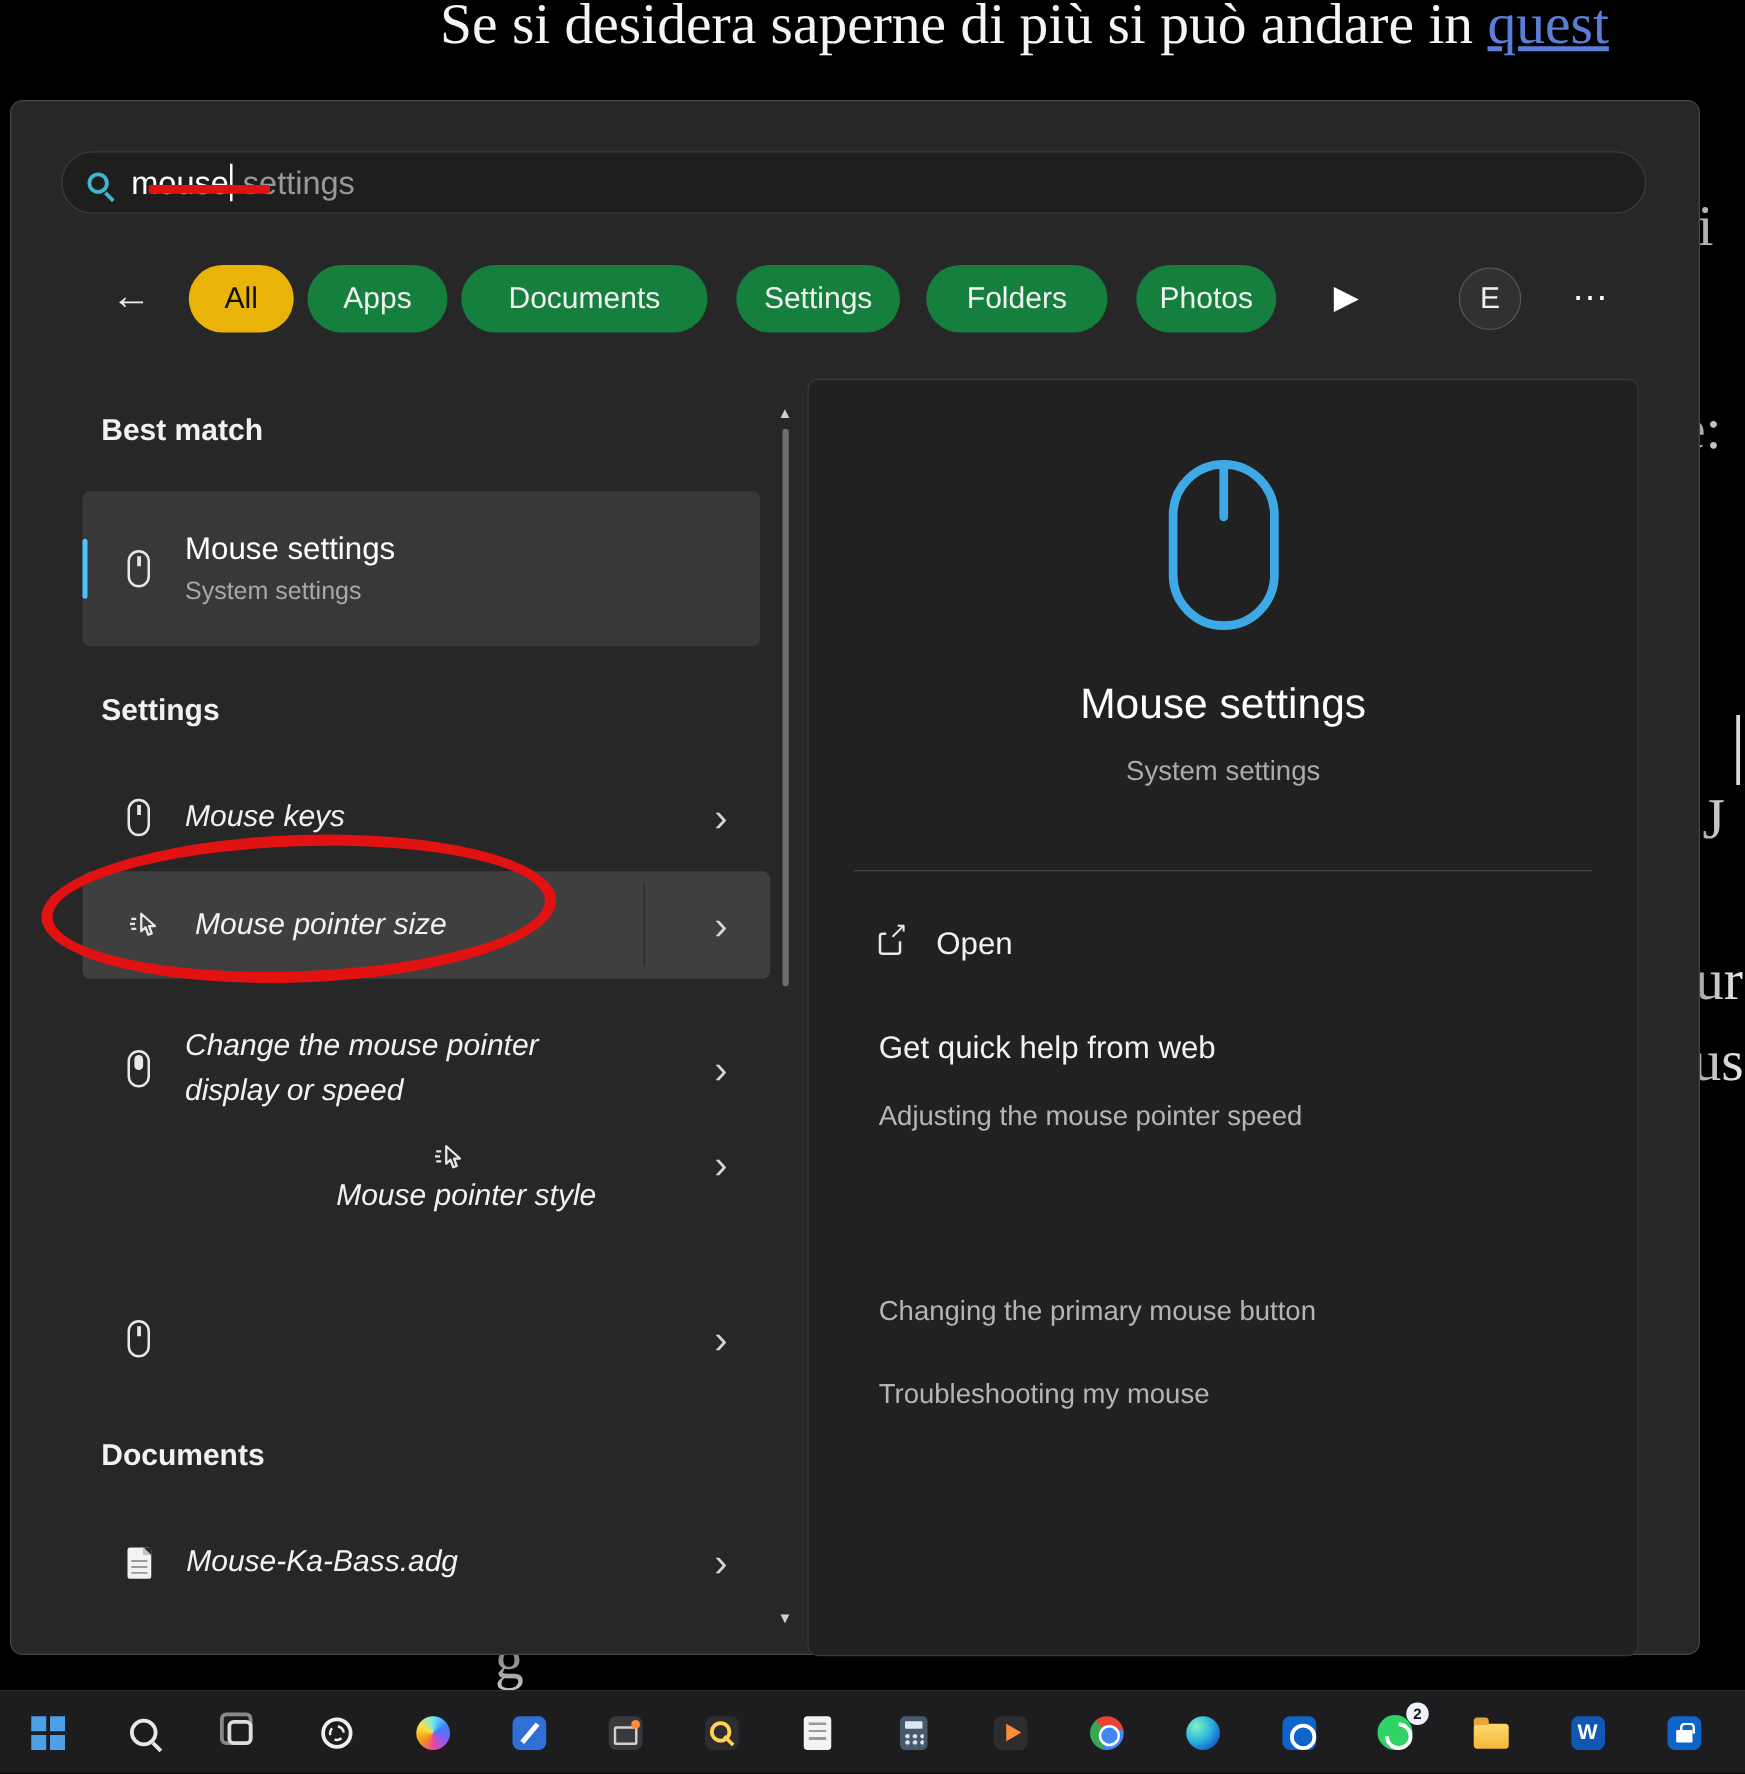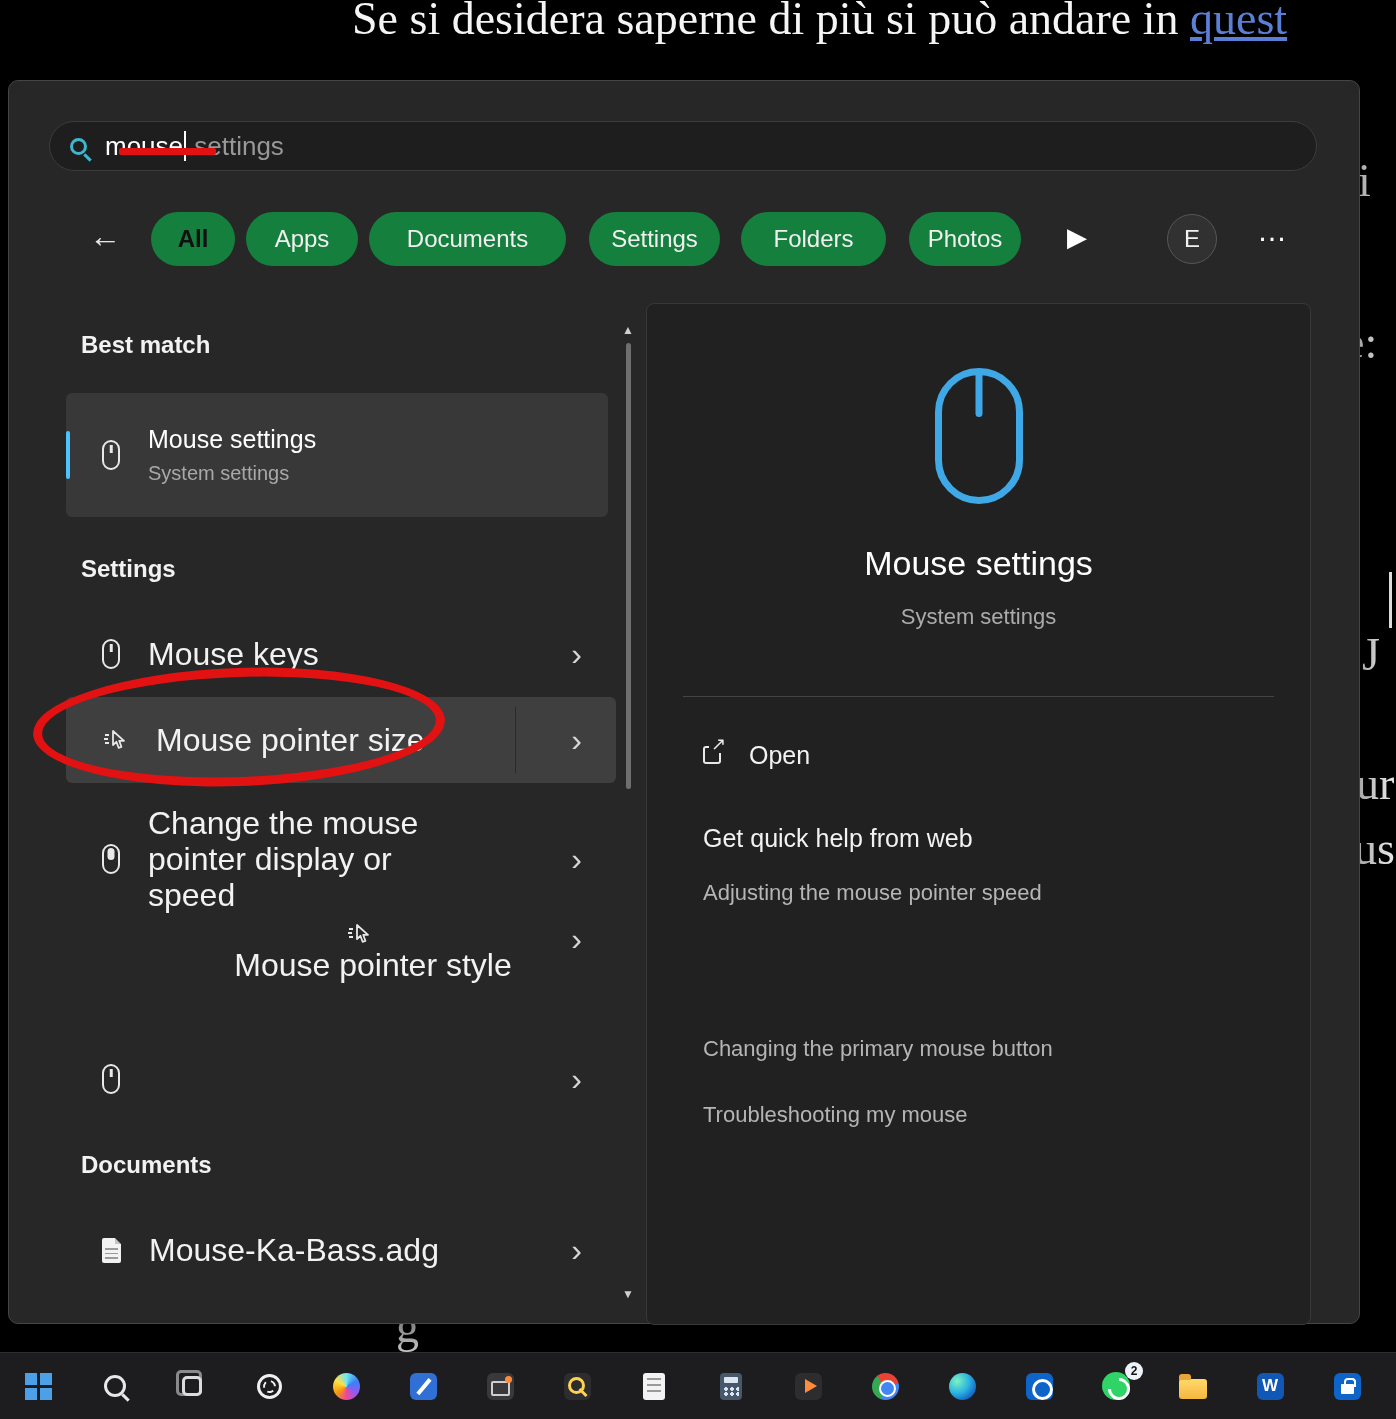--- a/index.html
+++ b/index.html
@@ -36,21 +36,21 @@
   .q { margin-left:18px; font-size:26px; display:flex; align-items:center; }
   .typed { color:#ffffff; }
   .caret { display:inline-block; width:2px; height:30px; background:#fff; margin:0 1px; }
   .sug { color:#989898; white-space:pre; }
 
   
   .tabs { position:absolute; left:0; top:131px; width:100%; height:56px; }
   .back { position:absolute; left:80px; top:6px; font-size:32px; color:#e8e8e8; cursor:pointer; }
   .pill { position:absolute; top:0; height:54px; line-height:54px; text-align:center;
     border-radius:27px; background:#15803d; color:#f0f0f0; font-size:24px; cursor:pointer; }
-  .pill.active { background:#15803d; color:#111; font-weight:700; }
+  .pill.active { background:#eab308; color:#111; font-weight:400; }
   .p0 { left:142px; width:84px; }
   .p1 { left:237px; width:112px; }
   .p2 { left:360px; width:197px; }
   .p3 { left:580px; width:131px; }
   .p4 { left:732px; width:145px; }
   .p5 { left:900px; width:112px; }
   .ovf { position:absolute; left:1058px; top:10px; font-size:26px; color:#fff; cursor:pointer; }
   .avatar { position:absolute; left:1158px; top:2px; width:50px; height:50px; border-radius:50%;
     background:#313131; border:1px solid #565656; color:#f0f0f0; font-size:24px;
     display:flex; align-items:center; justify-content:center; cursor:pointer; }
@@ -73,21 +73,21 @@
 
   .list { position:absolute; left:57px; top:530px; width:550px; }
   .row { position:relative; display:flex; align-items:center; min-height:86px;
     padding-left:36px; border-radius:6px; cursor:pointer; }
   .row.r2 { margin-top:22px; min-height:100px; }
   .row.r3 { margin-top:8px;flex-direction:column; }
   .row.r4 { margin-top:20px; min-height:104px; }
   .row.hl { background:#3f3f3f; }
   .row.hl::after { content:""; position:absolute; right:100px; top:10px; bottom:10px;
     width:1px; background:#2a2a2a; }
-  .row-label { margin-left:28px; color:#f2f2f2; font-size:32px; max-width:290px; line-height:36px; }
+  .row-label { margin-left:28px; color:#f2f2f2; font-size:24px; max-width:290px; line-height:36px;font-style:italic; }
   .chev { position:absolute; right:34px; font-size:32px; color:#d5d5d5; }
   .doc-row { position:absolute; left:57px; top:1126px; width:550px; }
 
   .mouse-ic { width:18px; height:30px; border:2.5px solid #e8e8e8; border-radius:9px;
     position:relative; flex:0 0 auto; }
   .mouse-ic::after { content:""; position:absolute; left:50%; top:3px; width:2.5px; height:8px;
     background:#e8e8e8; transform:translateX(-50%); }
   .mouse-ic.glow::before { content:""; position:absolute; left:50%; top:2px; width:7px; height:12px;
     background:#e8e8e8; border-radius:4px; transform:translateX(-50%); }
   .ptr-svg { flex:0 0 auto; }

